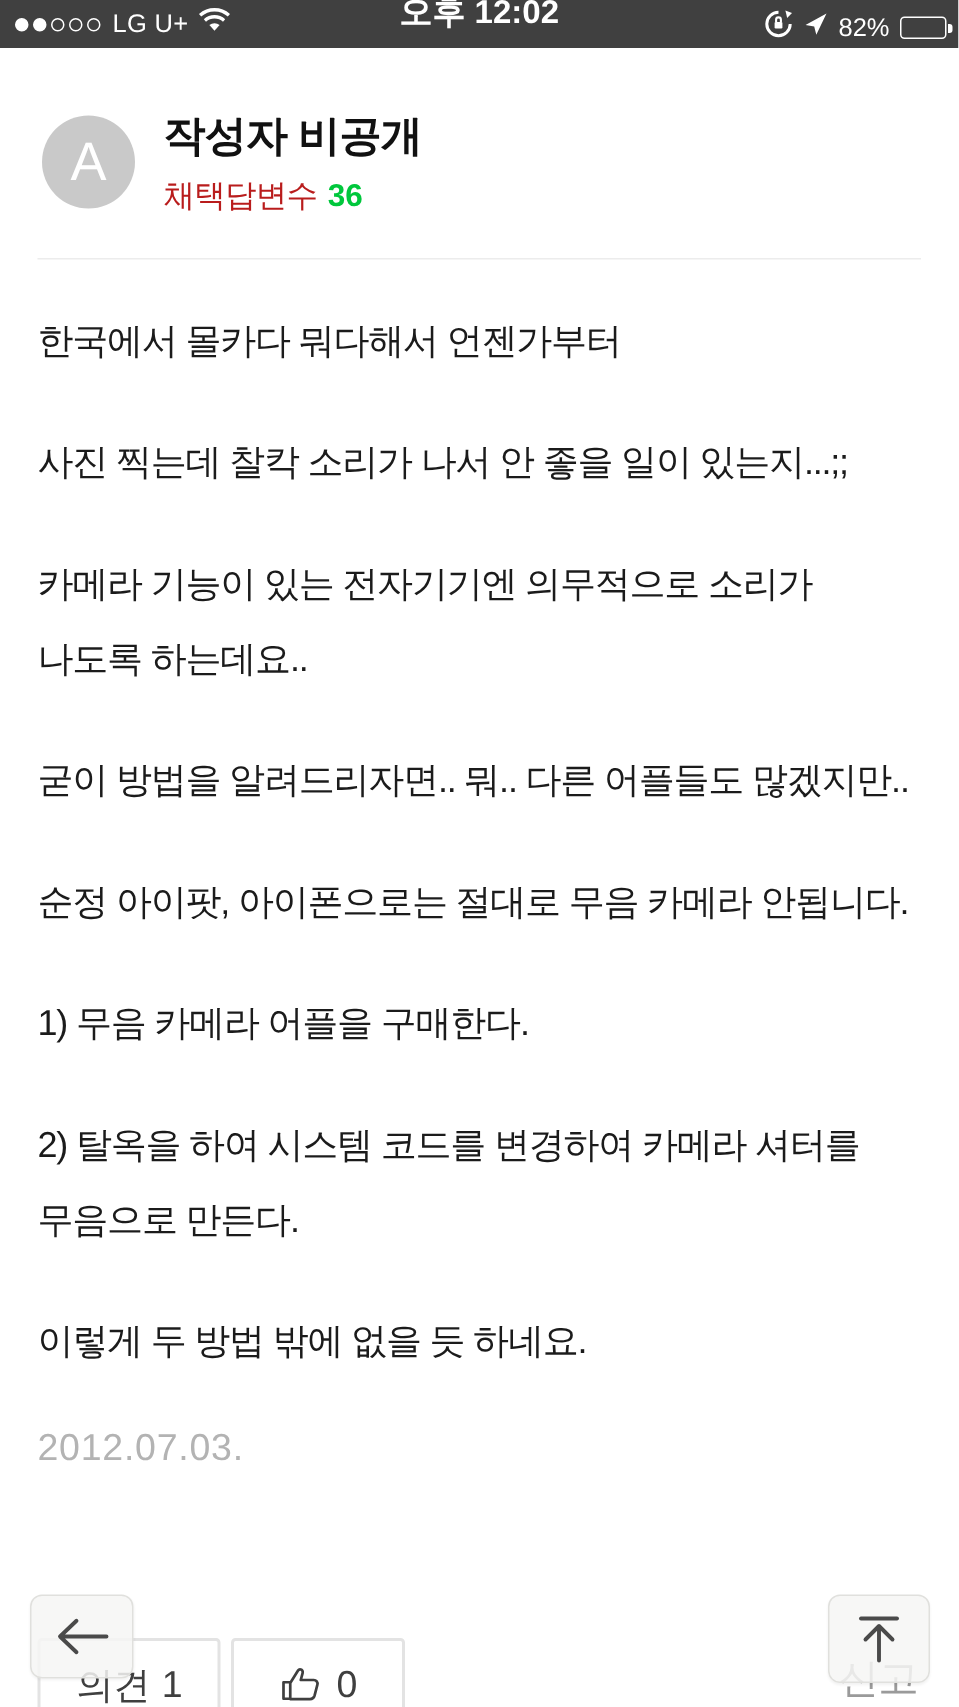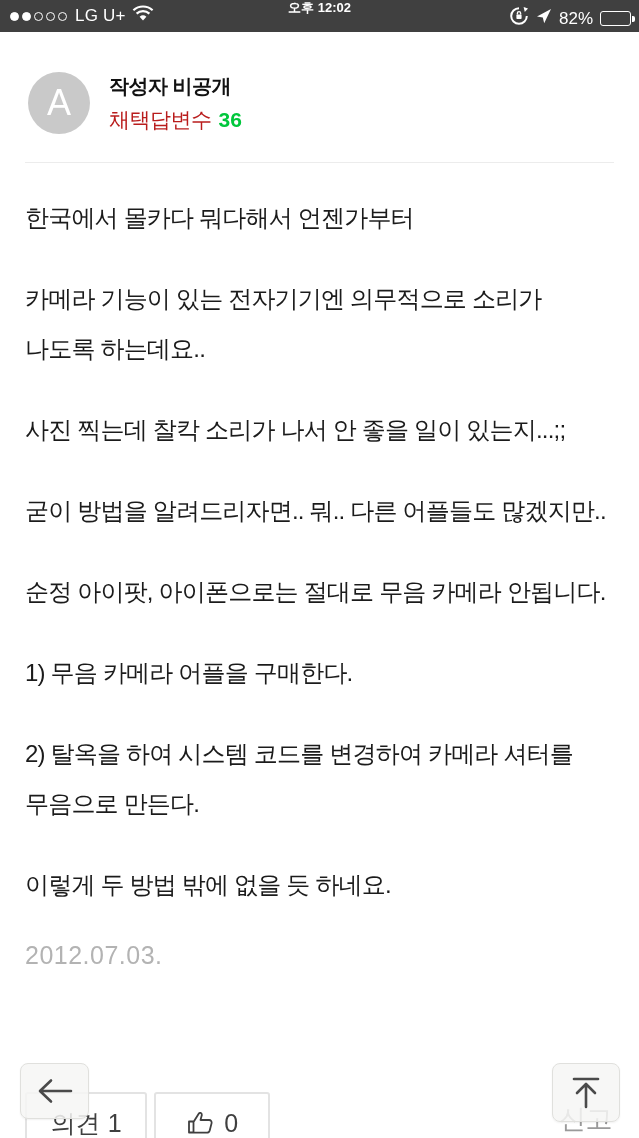--- a/index.html
+++ b/index.html
@@ -22,21 +22,21 @@
   .signal-dots { display:flex; align-items:center; gap:3px; margin-right:2px; }
   .signal-dots .dot {
     width:9px; height:9px; border-radius:50%;
     border:1.3px solid #fff; display:inline-block;
   }
   .signal-dots .dot.filled { background:#fff; }
   .sb-carrier { font-size:17px; letter-spacing:0.2px; }
   .sb-center {
     position:absolute; left:0; right:0; top:0; height:16px;
     display:flex; align-items:center; justify-content:center;
-    font-weight:bold; font-size:13px; pointer-events:none;
+    font-weight:bold; font-size:22px; pointer-events:none;
   }
   .sb-right {
     position:absolute; right:8px; top:0; height:37px;
     display:flex; align-items:center; gap:7px;
   }
   .battery {
     position:relative; width:31px; height:15px;
     border:1.5px solid #fff; border-radius:3px; padding:1.5px;
   }
   .battery .fill { height:100%; background:#fff; border-radius:1px; }
@@ -48,21 +48,21 @@
   
   .author-section {
     display:flex; align-items:center; gap:19px;
     padding:40px 25px 0 28px;
   }
   .avatar {
     width:62px; height:62px; border-radius:50%; background:#c9c9c9;
     color:#fff; font-size:36px; display:flex; align-items:center;
     justify-content:center; flex-shrink:0;
   }
-  .author-name { font-size:20px; font-weight:bold; color:#111; letter-spacing:-0.5px; }
+  .author-name { font-size:28px; font-weight:bold; color:#111; letter-spacing:-0.5px; }
   .author-stats { margin-top:6px; font-size:21px; display:flex; gap:7px; align-items:baseline; }
   .stat-label { color:#b91c1c; letter-spacing:-0.5px; }
   .stat-value { color:#00c73c; font-weight:bold; }
 
   .divider { height:1px; background:#ececec; margin:28px 25px 0 25px; }
 
   
   .answer-body { padding:30px 25px 0 25px; }
   .answer-body p {
     font-size:24px; line-height:50px; letter-spacing:-0.8px;
@@ -153,22 +153,22 @@
       <span class="stat-label">채택답변수</span>
       <span class="stat-value">36</span>
     </div>
   </div>
 </div>
 
 <div class="divider"></div>
 
 <div class="answer-body">
     <p>한국에서 몰카다 뭐다해서 언젠가부터</p>
+    <p>사진 찍는데 찰칵 소리가 나서 안 좋을 일이 있는지...;;</p>
     <p>카메라 기능이 있는 전자기기엔 의무적으로 소리가 나도록 하는데요..</p>
-    <p>사진 찍는데 찰칵 소리가 나서 안 좋을 일이 있는지...;;</p>
     <p>굳이 방법을 알려드리자면.. 뭐.. 다른 어플들도 많겠지만..</p>
     <p>순정 아이팟, 아이폰으로는 절대로 무음 카메라 안됩니다.</p>
     <p>1) 무음 카메라 어플을 구매한다.</p>
     <p>2) 탈옥을 하여 시스템 코드를 변경하여 카메라 셔터를 무음으로 만든다.</p>
     <p>이렇게 두 방법 밖에 없을 듯 하네요.</p>
   </div>
 
 <div class="answer-date">2012.07.03.</div>
 
 <div class="action-row">

